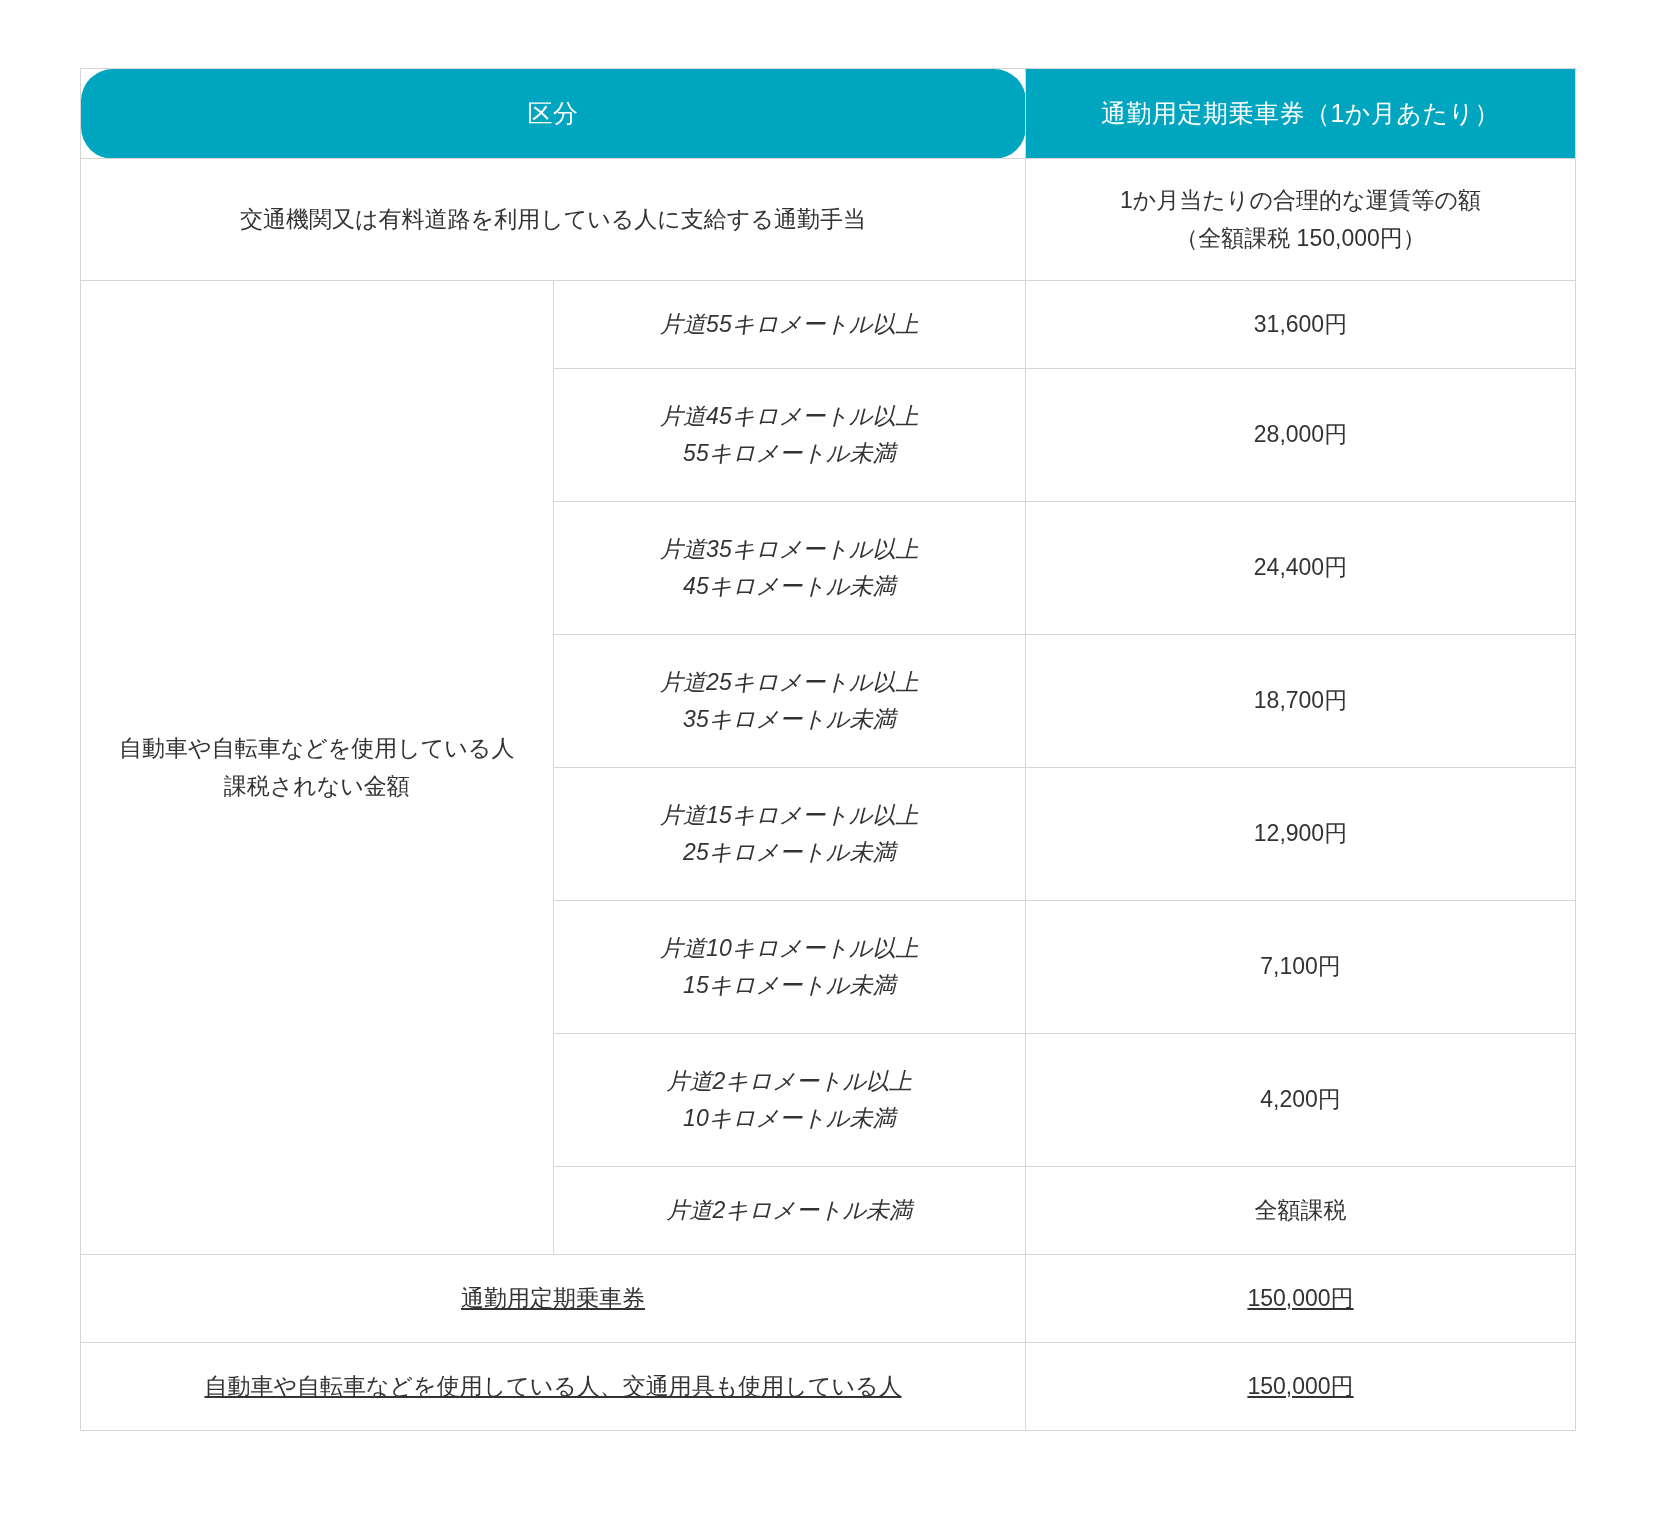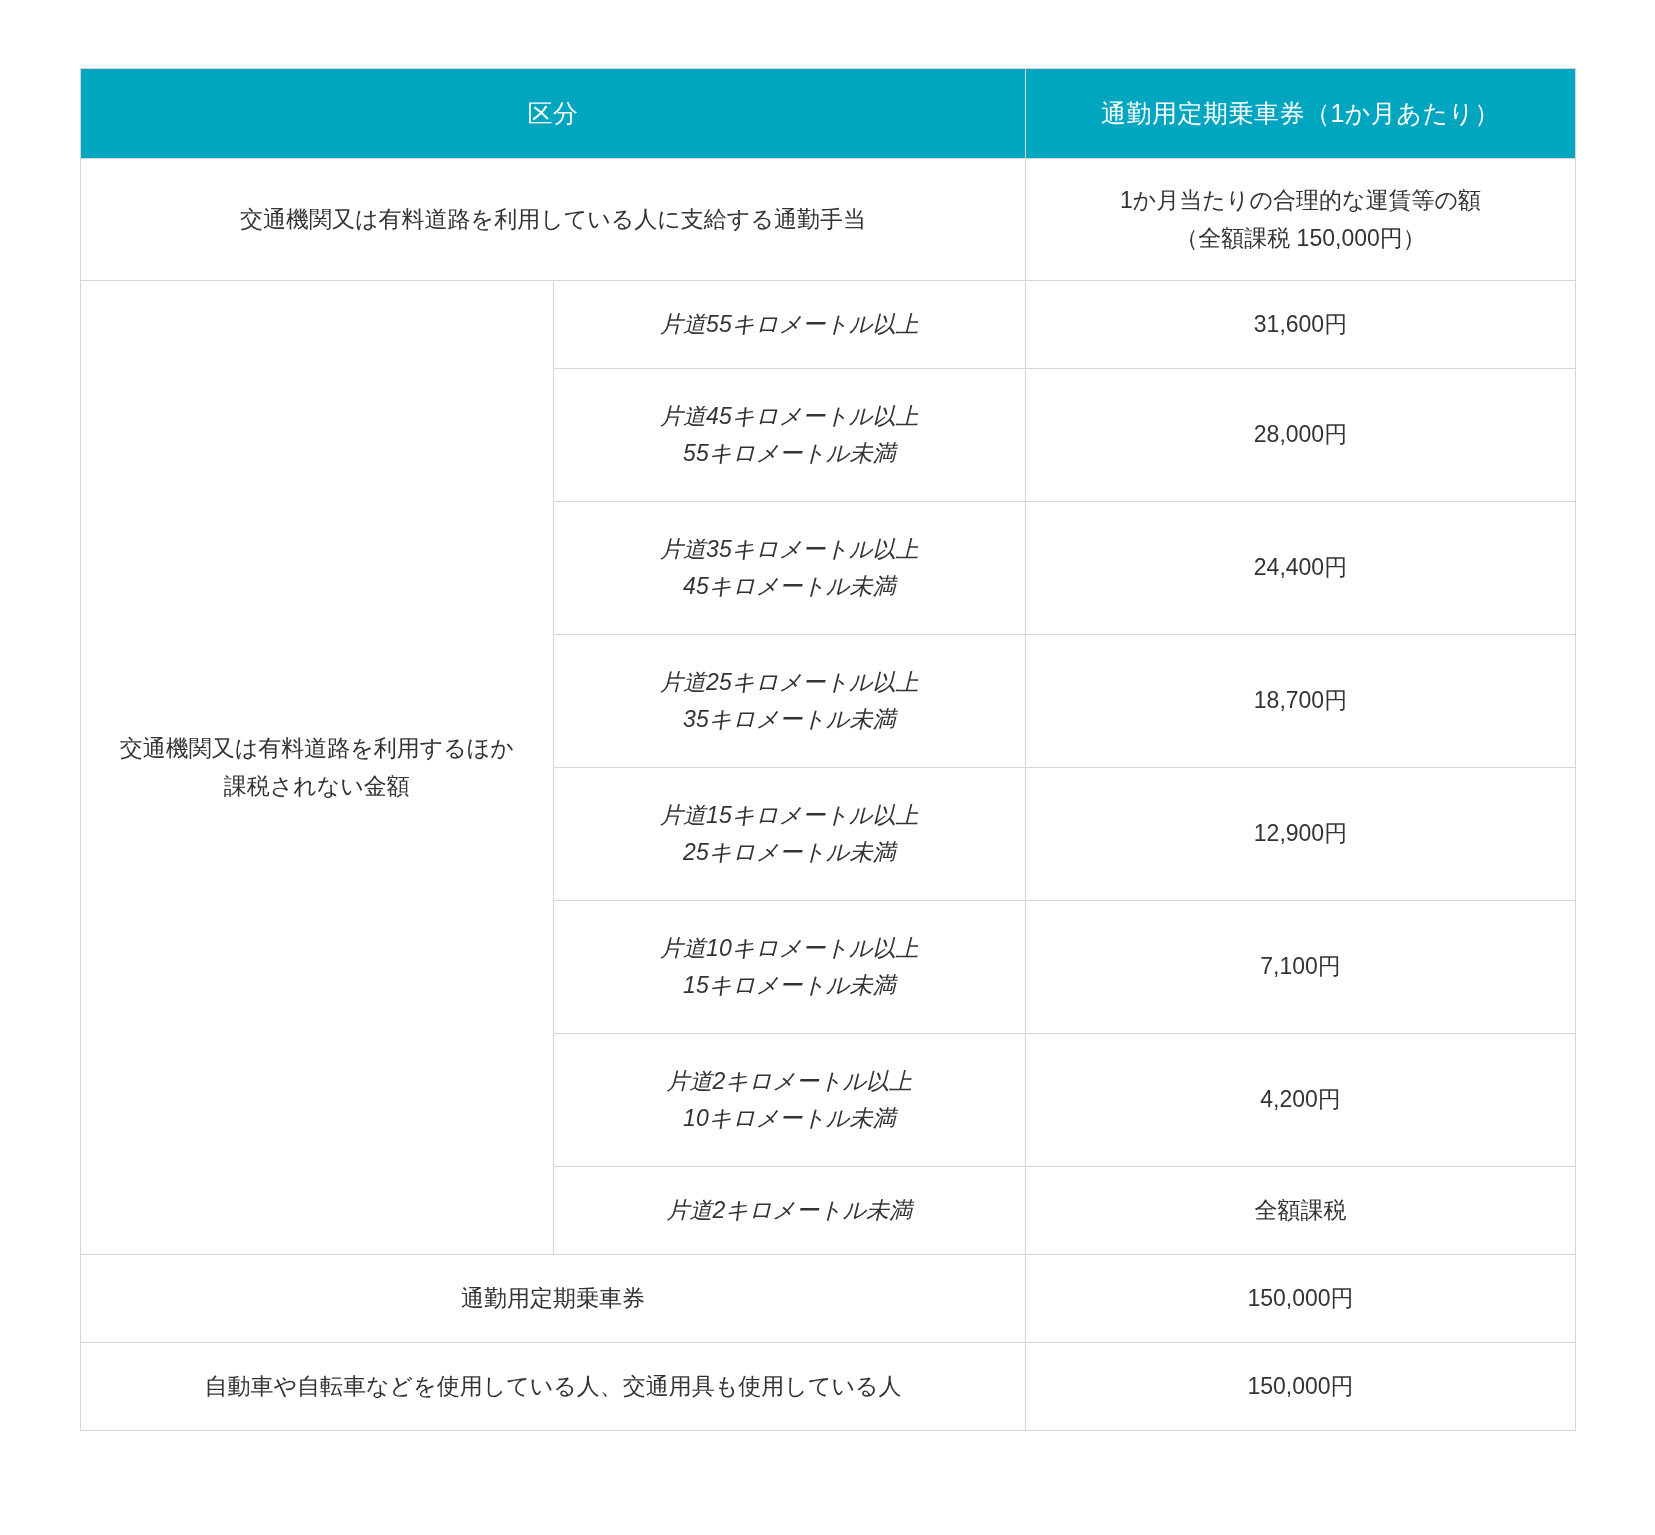--- a/index.html
+++ b/index.html
@@ -37,32 +37,32 @@
   }
   thead th {
     background: #00a5bf;
     color: #ffffff;
     font-weight: bold;
     font-size: 25px;
     letter-spacing: 0.5px;
     height: 90px;
     padding: 0 10px;
   }
-  .col-div { width: 945px; }
+  .col-div { width: 945px; border-radius: 32px; }
   .col-amt { width: 550px; }
   .cell-text {
     font-size: 23px;
     line-height: 1.62;
     color: #333333;
     display: block;
   }
   .row-top td { height: 122px; }
   .row-dist td { height: 133px; }
   .row-dist-single td { height: 88px; }
-  .row-bottom td { height: 88px; }
+  .row-bottom td { height: 88px; text-decoration: underline; }
   .vehicle-cell {
     width: 475px;
   }
   .dist-cell {
     width: 470px;
     font-style: italic;
   }
   .line { display: block; }
 </style>
 </head>
@@ -83,21 +83,21 @@
           <span class="cell-text">交通機関又は有料道路を利用している人に支給する通勤手当</span>
         </td>
         <td>
           <span class="cell-text line">1か月当たりの合理的な運賃等の額</span>
           <span class="cell-text line">（全額課税 150,000円）</span>
         </td>
       </tr>
 
       <tr class="row-dist-single">
         <td class="vehicle-cell" rowspan="8">
-          <span class="cell-text line">交通機関又は有料道路を利用するほか</span>
+          <span class="cell-text line">自動車や自転車などを使用している人</span>
           <span class="cell-text line">課税されない金額</span>
         </td>
         <td class="dist-cell">
           <span class="cell-text line">片道55キロメートル以上</span>
         </td>
         <td>
           <span class="cell-text">31,600円</span>
         </td>
       </tr>
 

